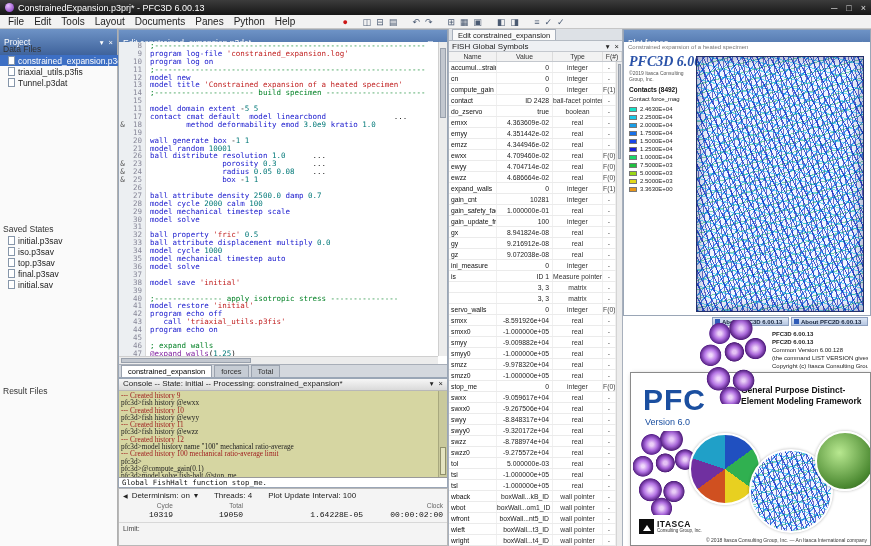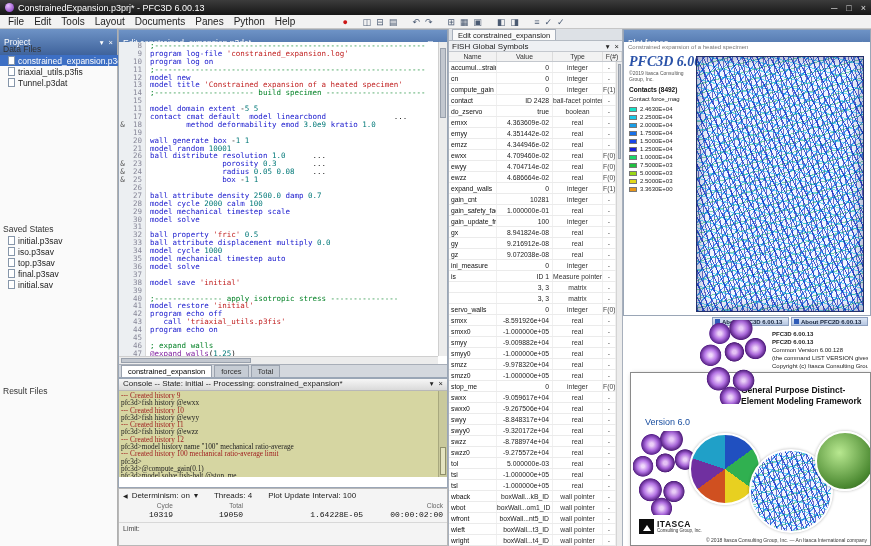--- a/index.html
+++ b/index.html
@@ -466,20 +466,21 @@
       <div class="cline red">--- Created history 12</div>
       <div class="cline">pfc3d&gt;model history name "100" mechanical ratio-average</div>
       <div class="cline red">--- Created history 100 mechanical ratio-average limit</div>
       <div class="cline">pfc3d&gt;</div>
       <div class="cline">pfc3d&gt;@compute_gain(0.1)</div>
       <div class="cline">pfc3d&gt;model solve fish-halt @stop_me</div>
     </div>
   <div class="conscroll">
     <div class="cthumb"></div>
   </div>
+  <div class="fishhalt">Global FishHalt function stop_me.</div>
 </div>
 
 <div id="status">
   <div class="srow1">
     <span class="collapse">◀</span>
     <span>Determinism: on</span>
     <span>▾</span>
     <span class="sgap">Threads: 4</span>
     <span class="sgap">Plot Update Interval: 100</span>
   </div>
@@ -872,20 +873,21 @@
 <div class="abouttext">
 
 <div class="aline b">PFC3D 6.00.13</div>
     <div class="aline b">PFC2D 6.00.13</div>
     <div class="aline">Common Version 6.00.128</div>
     <div class="aline">(the command LIST VERSION gives more...)</div>
     <div class="aline">Copyright (c) Itasca Consulting Group, In...</div>
   </div>
 
 <div id="splash">
+  <div class="spfc">PFC</div>
   <div class="sver">Version 6.0</div>
   <div class="shead">General Purpose Distinct-Element Modeling Framework</div>
   <div class="cluster" style="left:2px;top:58px;width:62px;height:84px"></div>
   <div class="circle circleA"></div>
   <div class="circle circleB nethatch"></div>
   <div class="circle circleC"></div>
   <div class="itlogo">
     <span class="itsq">
         <span class="ittri"></span>
       </span>

